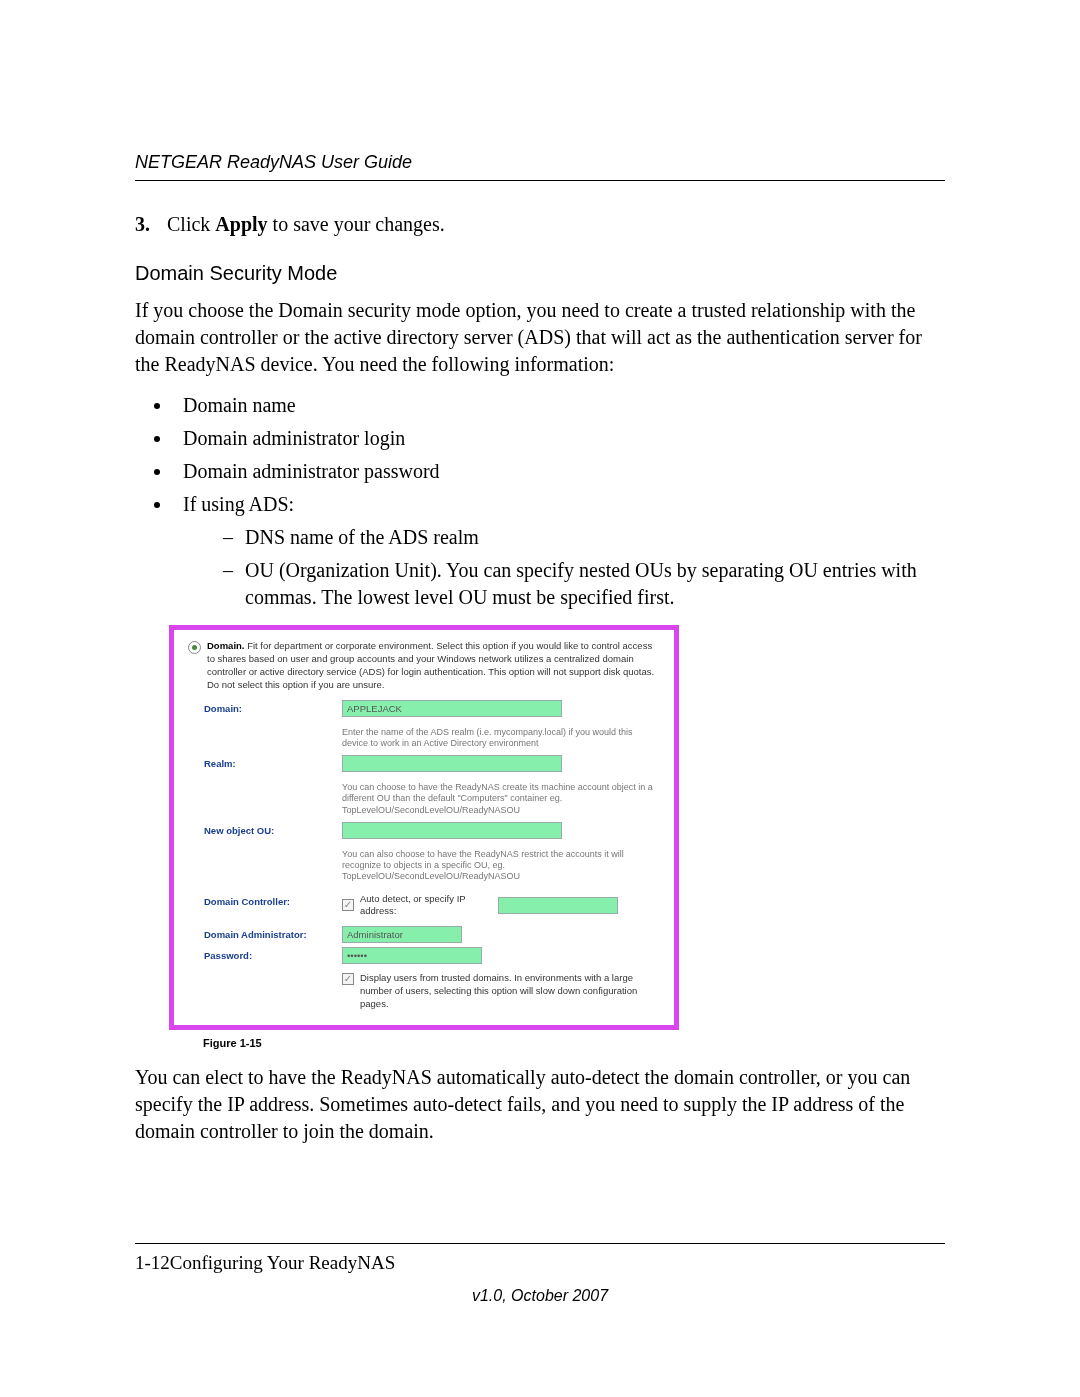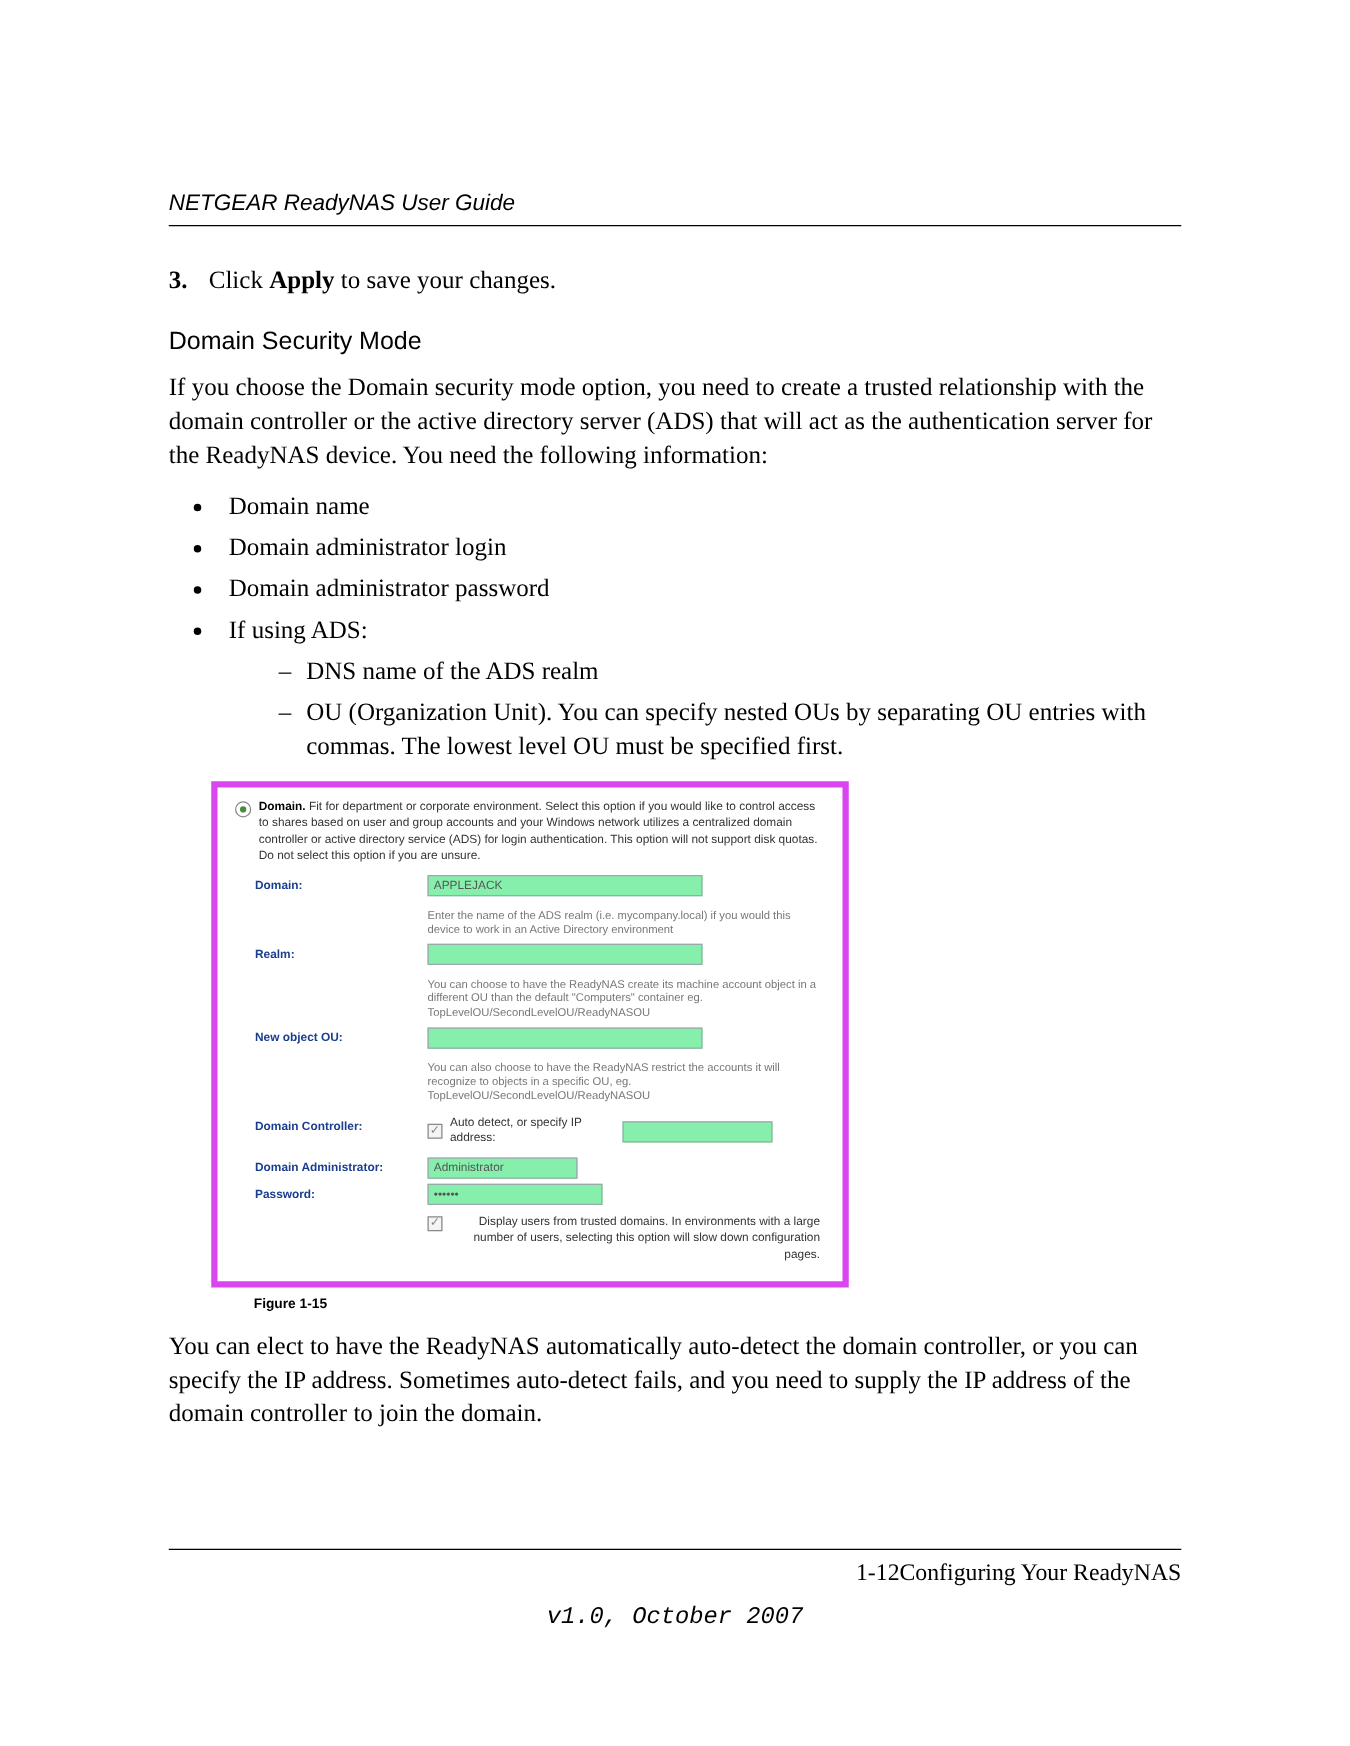--- a/index.html
+++ b/index.html
@@ -181,29 +181,29 @@
     right: 135px;
     bottom: 90px;
   }
   .footer-hr {
     border: none;
     border-top: 1.5px solid #000;
     margin: 0 0 6px 0;
   }
   .footer-row {
     display: flex;
-    justify-content: flex-end;
+    justify-content: flex-start;
     font-size: 19px;
     font-family: "Times New Roman", Times, serif;
   }
   .footer-version {
     text-align: center;
     font-style: italic;
-    font-family: Liberation Mono, monospace;
-    font-size: 19px;
+    font-family: Liberation Sans, sans-serif;
+    font-size: 16px;
     margin-top: 10px;
   }
 </style>
 </head>
 <body>
 
 <div class="page">
 
   <div class="running-header">NETGEAR ReadyNAS User Guide</div>
   <hr class="hr">
@@ -291,21 +291,21 @@
 
         <div class="row">
           <div class="lbl">Password:</div>
           <div class="val"><input class="txt" style="width: 140px;" value="••••••"></div>
         </div>
 
         <div class="row" style="margin-top:8px;">
           <div class="lbl"></div>
           <div class="val inline" style="align-items:flex-start;">
             <span class="cb" style="margin-top:1px;">✓</span>
-            <span style="flex:1;text-align:right;">Display users from trusted domains. In environments with a large number of users, selecting this option will slow down configuration pages.</span>
+            <span style="flex:1;">Display users from trusted domains. In environments with a large number of users, selecting this option will slow down configuration pages.</span>
           </div>
         </div>
 
       </div>
     </div>
     <div class="caption">Figure 1-15</div>
   </div>
 
   <p class="para">You can elect to have the ReadyNAS automatically auto-detect the domain controller, or you can specify the IP address. Sometimes auto-detect fails, and you need to supply the IP address of the domain controller to join the domain.</p>
 

